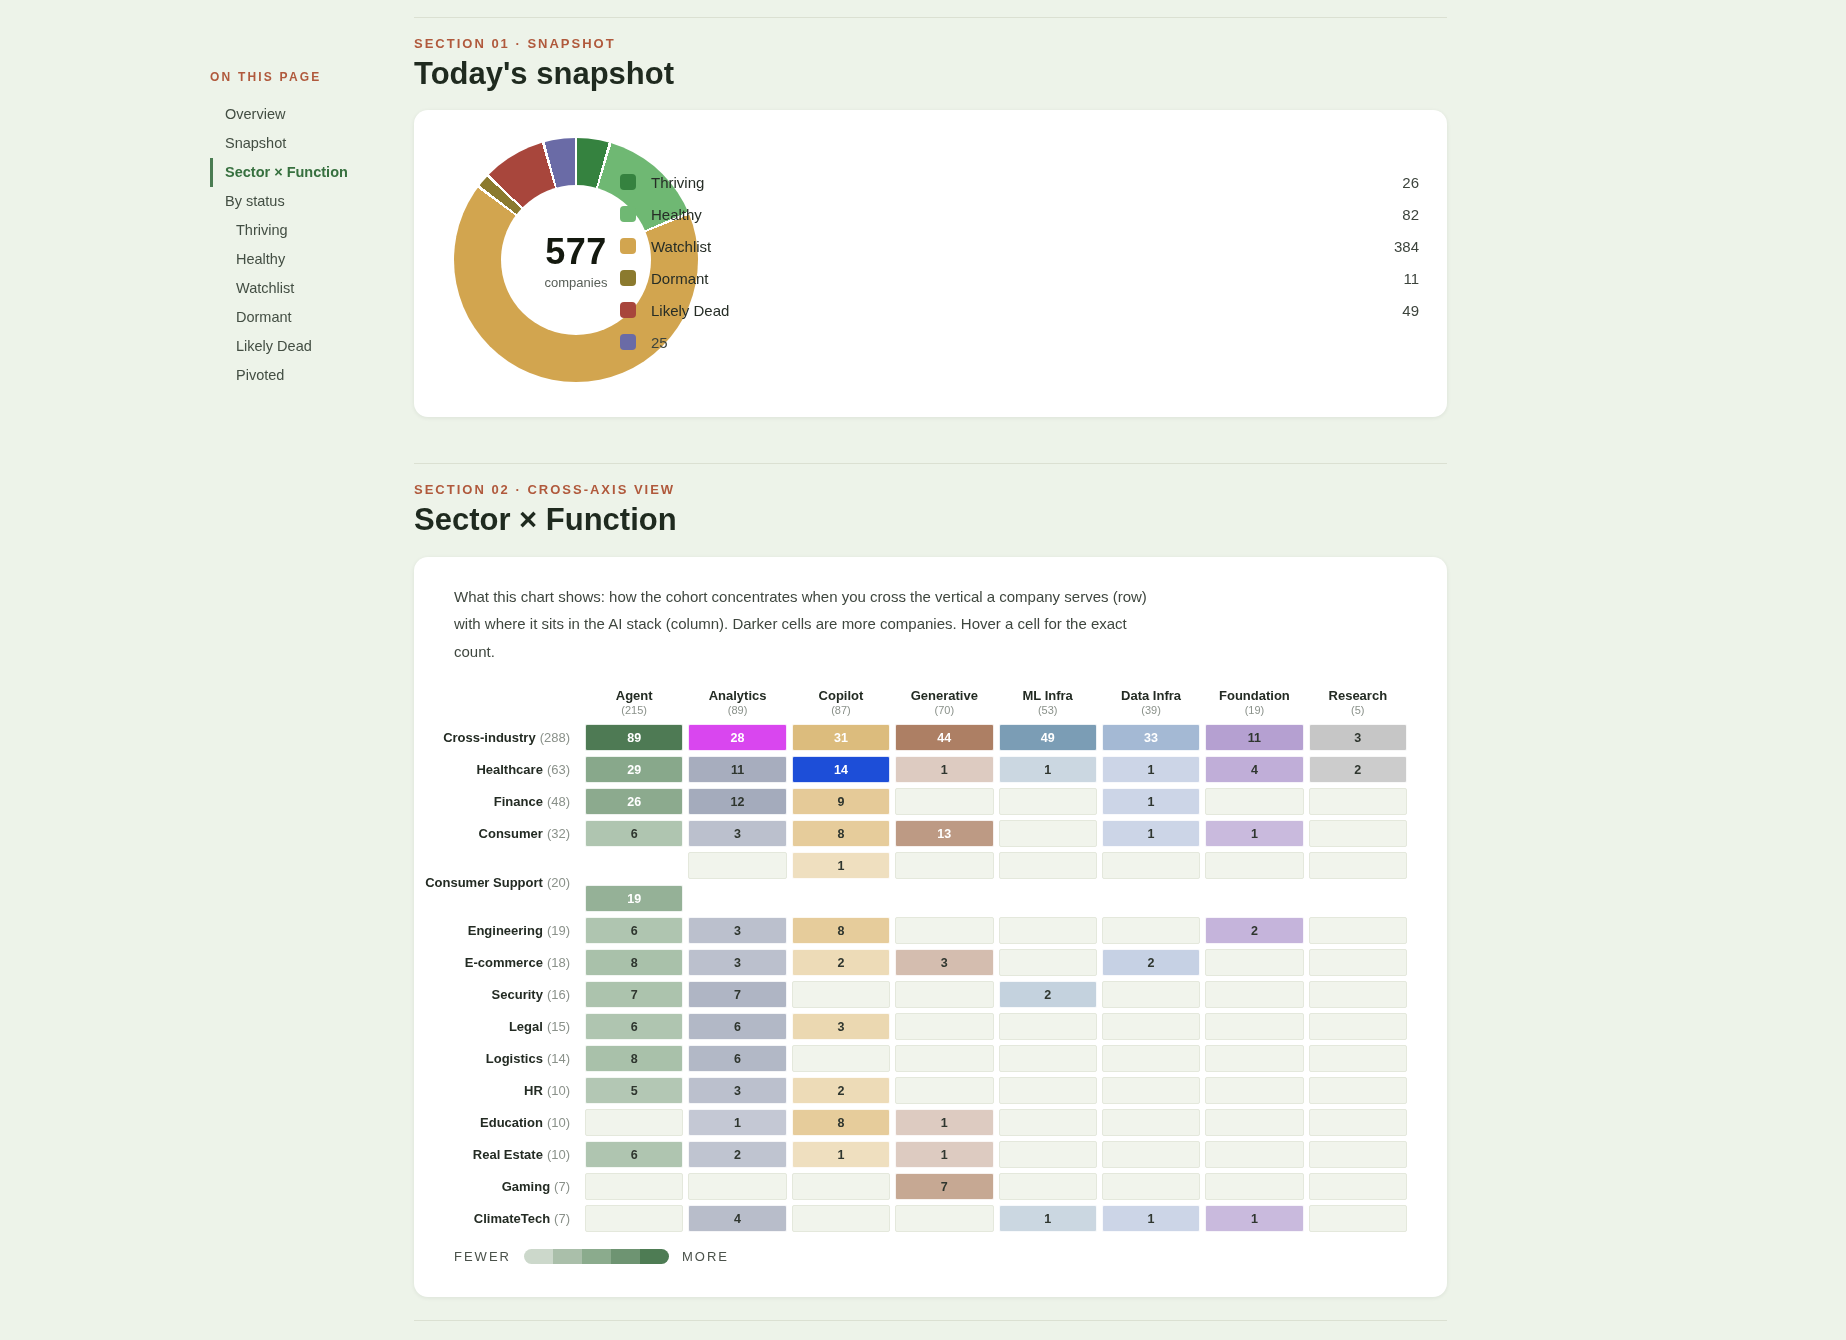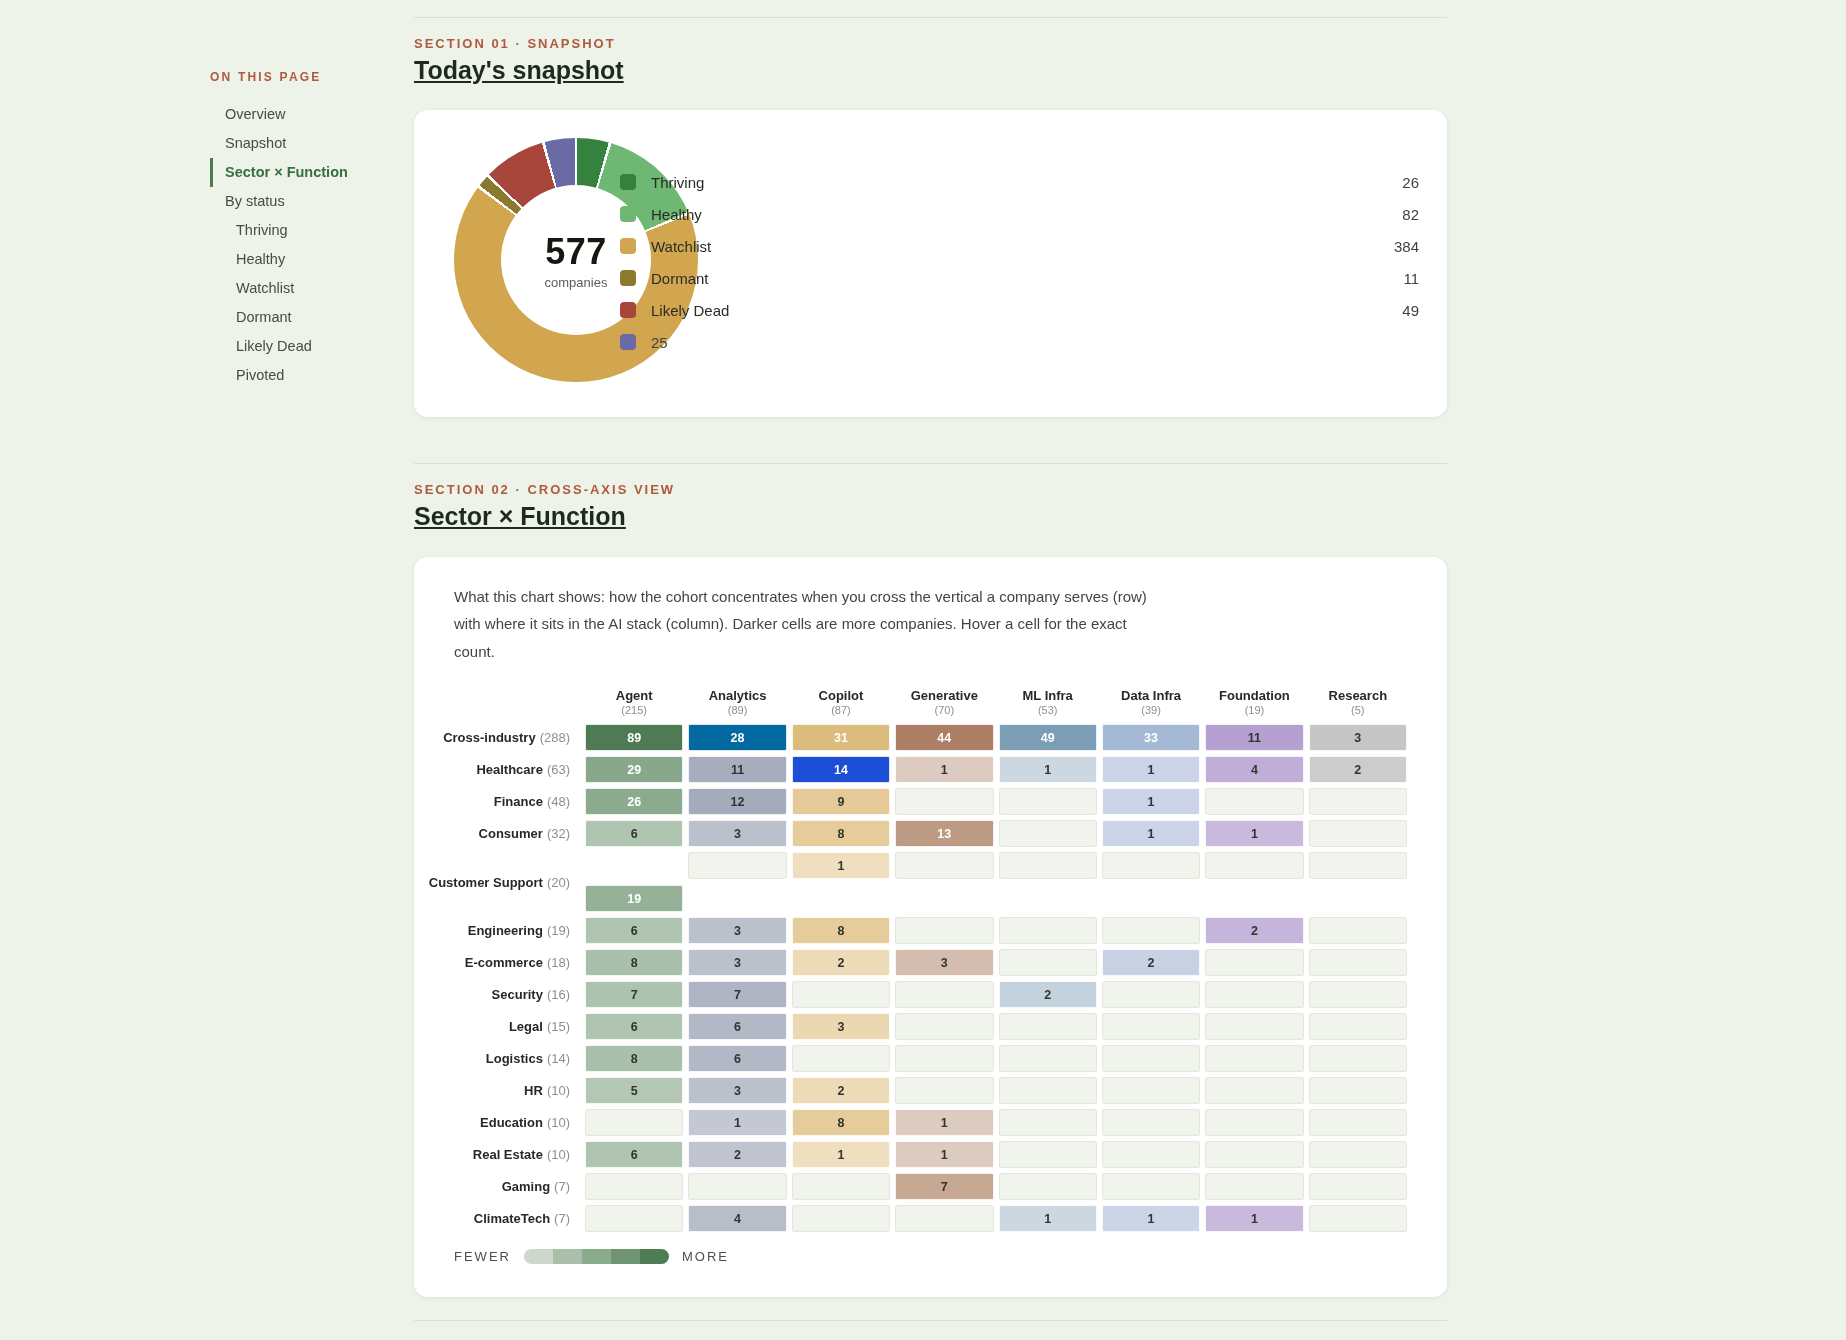--- a/index.html
+++ b/index.html
@@ -16,21 +16,21 @@
   .side-item {
     font-size:14.5px; color:#434e43; line-height:17px;
     padding:6px 0 6px 12px; border-left:3px solid transparent; cursor:pointer;
   }
   .side-item.indent { padding-left:23px; }
   .side-item.active { color:#37703f; font-weight:bold; border-left-color:#4a7c52; }
   
   .content { position:absolute; left:414px; top:0; width:1033px; height:1340px; }
   .divider { position:absolute; left:0; width:1033px; height:1px; background:#dbe0d2; }
   .eyebrow { position:absolute; left:0; font-size:13px; font-weight:bold; letter-spacing:2px; color:#b0593c; }
-  .page-title { position:absolute; left:0; font-size:25px; font-weight:bold; color:#1f2a1f;text-decoration:underline; }
+  .page-title { position:absolute; left:0; font-size:31px; font-weight:bold; color:#1f2a1f; }
   .card {
     position:absolute; left:0; width:1033px; background:#ffffff;
     border-radius:14px; box-shadow:0 1px 4px rgba(30,40,30,.08);
   }
   #card-snapshot { top:110px; height:307px; }
   #card-matrix   { top:557px; height:740px;padding-left:39px; }
   
   .donut { position:absolute; left:40px; top:28px; width:244px; height:244px; border-radius:50%; }
   .donut-hole {
     position:absolute; inset:47px; background:#fff; border-radius:50%;
@@ -175,21 +175,21 @@
           <div class="col-head">
             <div class="cl">Foundation</div>
             <div class="ct">(19)</div>
           </div>
           <div class="col-head">
             <div class="cl">Research</div>
             <div class="ct">(5)</div>
           </div>
           <div class="row-head"><b>Cross-industry</b>(288)</div>
           <div class="cell filled" style="background: rgb(78, 122, 84); color: rgb(255, 255, 255);">89</div>
-          <div class="cell filled" style="background: #0369a1; color: rgb(255, 255, 255);">28</div>
+          <div class="cell filled" style="background: #d946ef; color: rgb(255, 255, 255);">28</div>
           <div class="cell filled" style="background: rgb(220, 188, 125); color: rgb(255, 255, 255);">31</div>
           <div class="cell filled" style="background: rgb(173, 127, 100); color: rgb(255, 255, 255);">44</div>
           <div class="cell filled" style="background: rgb(123, 157, 181); color: rgb(255, 255, 255);">49</div>
           <div class="cell filled" style="background: rgb(164, 185, 212); color: rgb(255, 255, 255);">33</div>
           <div class="cell filled" style="background: rgb(181, 160, 209); color: rgb(47, 54, 47);">11</div>
           <div class="cell filled" style="background: rgb(198, 198, 198); color: rgb(47, 54, 47);">3</div>
           <div class="row-head"><b>Healthcare</b>(63)</div>
           <div class="cell filled" style="background: rgb(136, 168, 139); color: rgb(255, 255, 255);">29</div>
           <div class="cell filled" style="background: rgb(167, 173, 190); color: rgb(47, 54, 47);">11</div>
           <div class="cell filled" style="background: #1d4ed8; color: rgb(255, 255, 255);">14</div>
@@ -209,21 +209,21 @@
           <div class="cell empty"></div>
           <div class="row-head"><b>Consumer</b>(32)</div>
           <div class="cell filled" style="background: rgb(175, 197, 176); color: rgb(47, 54, 47);">6</div>
           <div class="cell filled" style="background: rgb(187, 192, 205); color: rgb(47, 54, 47);">3</div>
           <div class="cell filled" style="background: rgb(230, 204, 155); color: rgb(47, 54, 47);">8</div>
           <div class="cell filled" style="background: rgb(189, 154, 132); color: rgb(255, 255, 255);">13</div>
           <div class="cell empty"></div>
           <div class="cell filled" style="background: rgb(204, 213, 231); color: rgb(47, 54, 47);">1</div>
           <div class="cell filled" style="background: rgb(201, 186, 221); color: rgb(47, 54, 47);">1</div>
           <div class="cell empty"></div>
-          <div class="row-head"><b>Customer Support</b>(20)</div>
+          <div class="row-head"><b>Consumer Support</b>(20)</div>
           <div class="cell filled" style="background: rgb(149, 177, 151); color: rgb(255, 255, 255); margin-top: 33px;">19</div>
           <div class="cell empty"></div>
           <div class="cell filled" style="background: rgb(239, 223, 191); color: rgb(47, 54, 47);">1</div>
           <div class="cell empty"></div>
           <div class="cell empty"></div>
           <div class="cell empty"></div>
           <div class="cell empty"></div>
           <div class="cell empty"></div>
           <div class="row-head"><b>Engineering</b>(19)</div>
           <div class="cell filled" style="background: rgb(175, 197, 176); color: rgb(47, 54, 47);">6</div>

